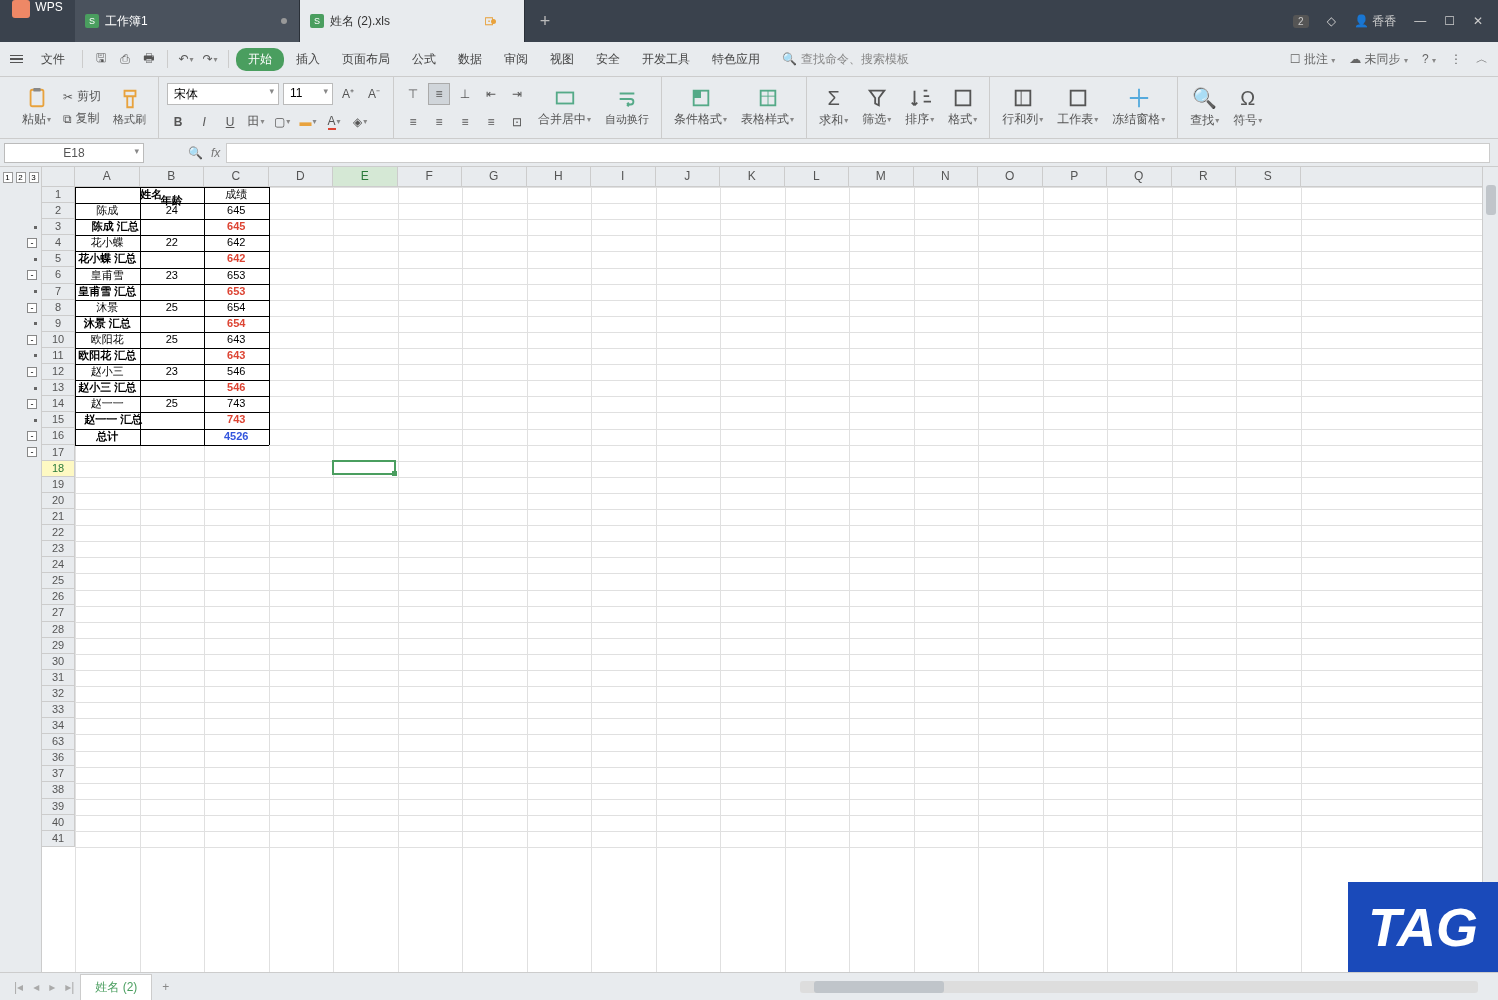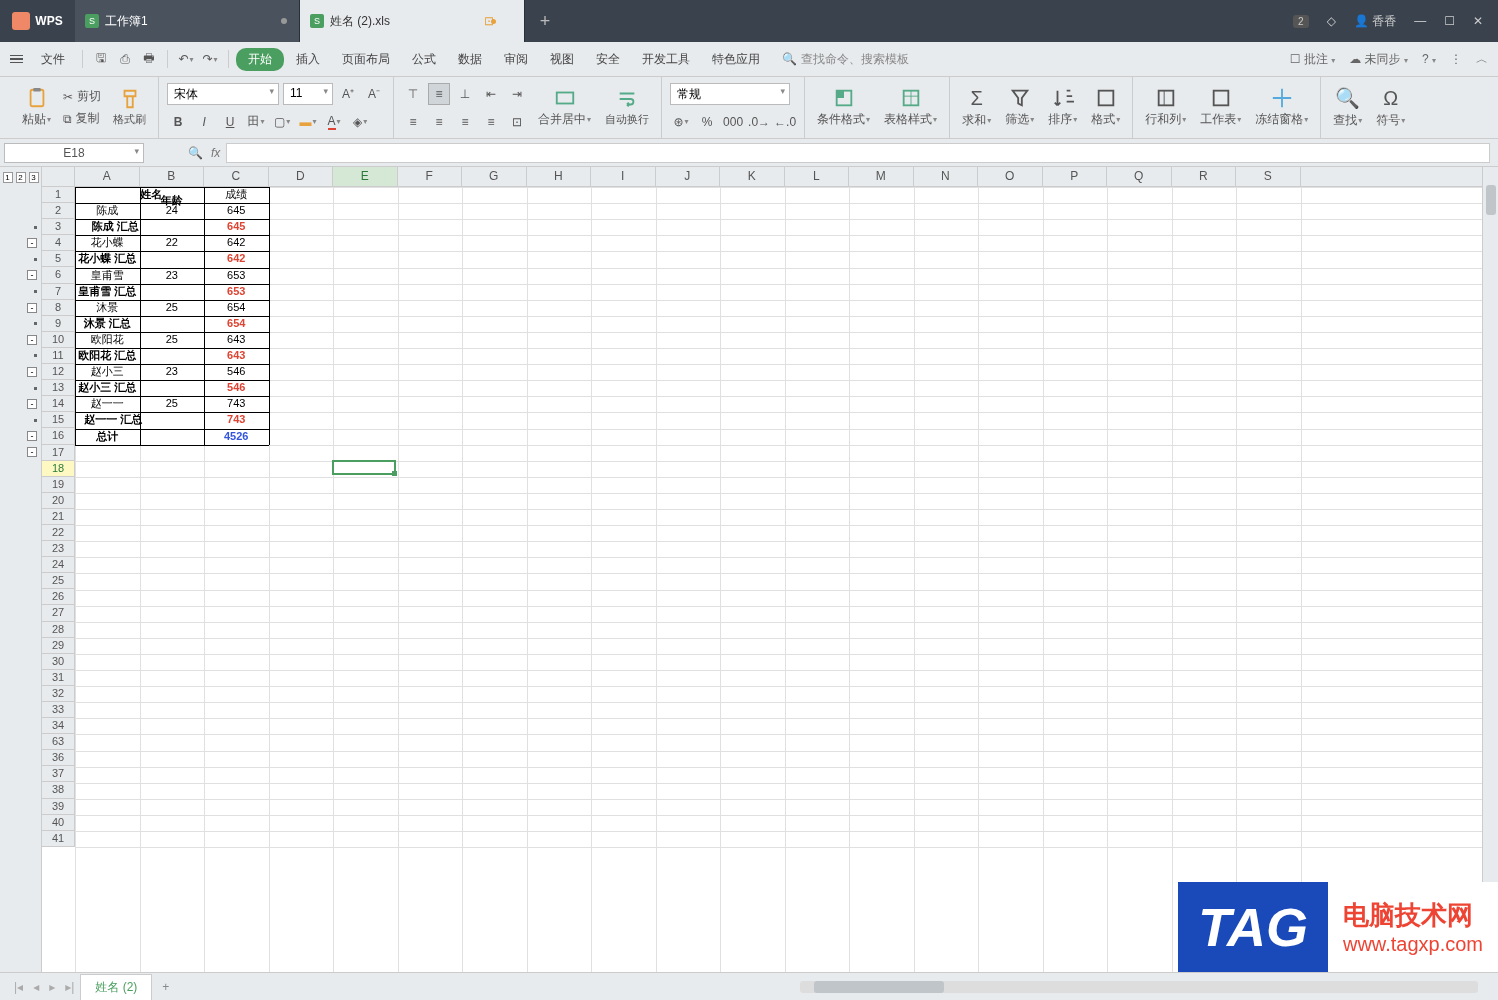--- a/index.html
+++ b/index.html
@@ -1,18 +1,18 @@
 <!DOCTYPE html>
 <html><head>
 <meta charset="utf-8">
 <style>
 *{box-sizing:border-box;margin:0;padding:0;font-family:"Microsoft YaHei",Arial,sans-serif;font-size:12px;user-select:none}
 body{width:1498px;height:1000px;background:#fff;overflow:hidden;position:relative}
 .titlebar{height:42px;background:#3a424d;display:flex;align-items:stretch;color:#fff}
-.wps-logo{width:75px;display:flex;align-items:center;justify-content:center;gap:5px;font-weight:bold}
+.wps-logo{width:75px;display:flex;align-items:flex-start;justify-content:center;gap:5px;font-weight:normal}
 .wps-logo svg{width:18px;height:18px}
 .tab{width:225px;display:flex;align-items:center;padding:0 10px;gap:6px;position:relative;border-right:1px solid #2a3038}
 .tab.bg{background:#4a525d}
 .tab.active{background:#e8ebee;color:#333}
 .tab .sheet-icon{width:14px;height:14px;background:#4a9e5f;border-radius:2px;display:flex;align-items:center;justify-content:center;font-size:9px;color:#fff}
 .tab .close-dot{position:absolute;right:12px;width:6px;height:6px;border-radius:50%;background:#999}
 .tab .ind{color:#e8a23d;margin-left:auto;margin-right:20px}
 .tab .dot2{width:5px;height:5px;border-radius:50%;background:#e8a23d;position:absolute;right:28px}
 .add-tab{width:40px;display:flex;align-items:center;justify-content:center;color:#bbb;font-size:18px}
 .winbtns{margin-left:auto;display:flex;align-items:center;gap:18px;padding:0 15px;color:#ccc}
@@ -241,32 +241,20 @@
           <span>合并居中</span>
           <span class="caret">▾</span>
         </span>
       </div>
     <div class="bigbtn">
         <svg viewBox="0 0 24 24">
           <path d="M4 6h16M4 12h12a3 3 0 010 6h-4m0 0l2-2m-2 2l2 2" fill="none" stroke="#5a8" stroke-width="2"></path>
         </svg>
         <span class="lbl">自动换行</span>
       </div>
-  </div>
-  <div class="rgroup">
-    <div class="smallcol" style="gap:6px">
-      <div class="fontsel" style="width:120px">常规</div>
-      <div class="fontbox">
-        <span class="iconbtn drop">⊛</span>
-        <span class="iconbtn">%</span>
-        <span class="iconbtn">000</span>
-        <span class="iconbtn">.0→</span>
-        <span class="iconbtn">←.0</span>
-      </div>
-    </div>
   </div>
   <div class="rgroup">
     <div class="bigbtn">
         <svg viewBox="0 0 24 24">
           <rect x="4" y="4" width="16" height="16" fill="none" stroke="#5a8" stroke-width="2"></rect>
           <rect x="4" y="4" width="8" height="8" fill="#5a8"></rect>
         </svg>
         <span class="lbl">
           <span>条件格式</span>
           <span class="caret">▾</span>
@@ -640,17 +628,13 @@
     <div class="stab">姓名 (2)</div>
     <div class="stab-add">+</div>
   </div>
   <div class="hscroll">
       <div class="hthumb"></div>
     </div>
 </div>
 
 <div class="watermark">
   <div class="tag">TAG</div>
-  <div class="txt">
-      <div class="cn">电脑技术网</div>
-      <div class="url">www.tagxp.com</div>
-    </div>
 </div>
 
 </body></html>

